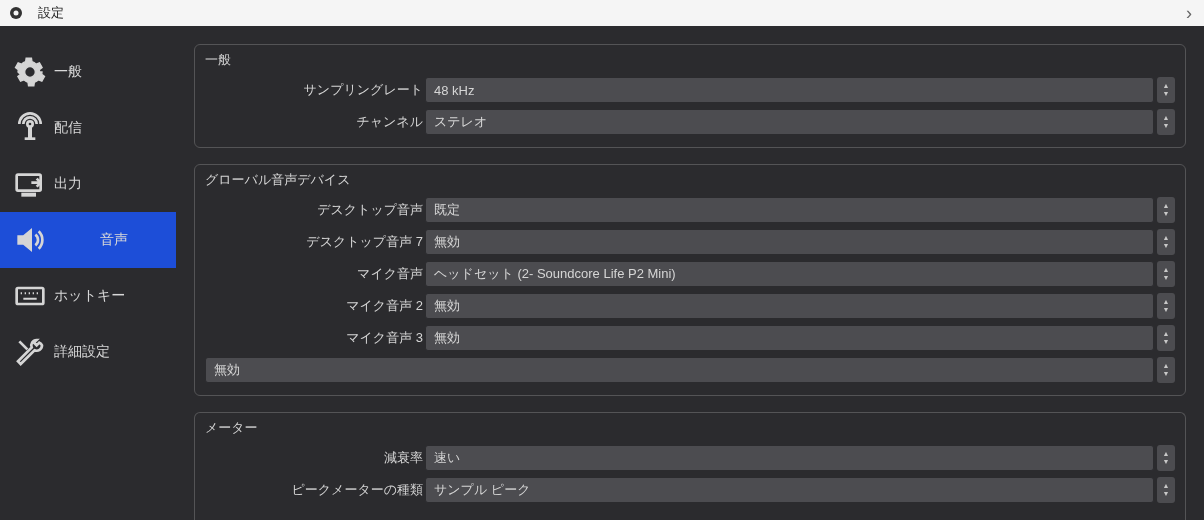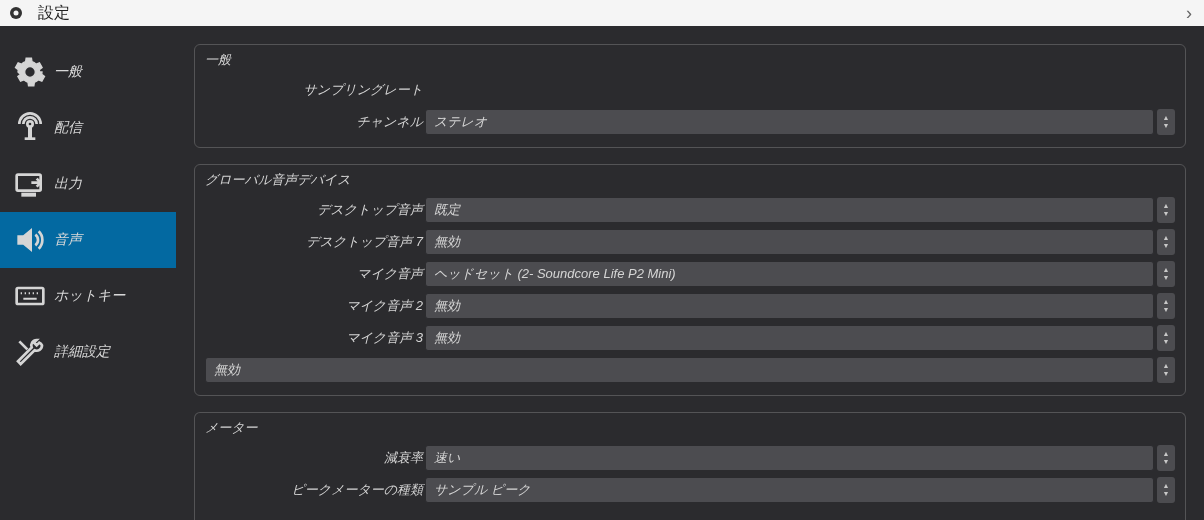--- a/index.html
+++ b/index.html
@@ -1,31 +1,31 @@
 <!DOCTYPE html>
 <html><head>
 <meta charset="utf-8">
 <style>
   * { box-sizing: border-box; margin: 0; padding: 0; }
   html, body { width: 1204px; height: 520px; font-family: "Segoe UI", Arial, sans-serif; background: #2b2b2e; color: #d5d5d5; }
   
   
   .titlebar { display: flex; align-items: center; height: 26px; background: #f5f5f5; color: #222; padding: 0 8px; }
   .titlebar .icon { width: 16px; height: 16px; margin-right: 6px; display:inline-block; }
-  .titlebar .title { font-size: 16px; padding-left: 8px; }
+  .titlebar .title { font-size: 13px; padding-left: 8px; }
   .titlebar .spacer { flex: 1; }
   .titlebar .close { font-size: 18px; color: #666; padding: 0 4px; cursor: default; }
   
   
-  .body { display: flex; height: calc(100% - 26px); background: #2b2b2e; font-style: italic; }
+  .body { display: flex; height: calc(100% - 26px); background: #2b2b2e; }
   
   
   .sidebar { width: 176px; background: #2b2b2e; padding-top: 18px; }
   .side-item { display: flex; align-items: center; height: 56px; padding-left: 14px; color: #d8d8d8; font-size: 14px; }
-  .side-item.active { background: #0369a1; }
+  .side-item.active { background: #1d4ed8; gap: 46px; }
   .side-item .iconwrap { width: 40px; display:flex; align-items:center; justify-content:flex-start; }
   .side-item svg { width: 32px; height: 32px; fill: #d5d5d5; stroke: #d5d5d5; }
   .side-item .label { font-size: 14px; }
   
   
   .content { flex: 1; padding: 18px 18px 0 18px; overflow-y: hidden; }
   .group { border: 1px solid #545456; border-radius: 6px; padding: 6px 10px 10px 10px; margin-bottom: 16px; position:relative; }
   .group-title { font-size: 13px; color: #d5d5d5; margin-bottom: 6px; }
   .row { display: flex; align-items: center; height: 30px; margin-top: 2px; }
   .row .label { width: 220px; text-align: right; font-size: 13px; padding-right: 2px; }
@@ -109,20 +109,27 @@
       <span class="label">詳細設定</span>
     </div>
   </div>
 
   <div class="content">
 
     <div class="group">
       <div class="group-title">一般</div>
       <div class="row">
         <div class="label">サンプリングレート</div>
+        <div class="value">
+          <div class="select">48 kHz</div>
+          <div class="spinbtns">
+              <span>▲</span>
+              <span>▼</span>
+            </div>
+        </div>
       </div>
       <div class="row">
         <div class="label">チャンネル</div>
         <div class="value">
           <div class="select">ステレオ</div>
           <div class="spinbtns">
               <span>▲</span>
               <span>▼</span>
             </div>
         </div>

